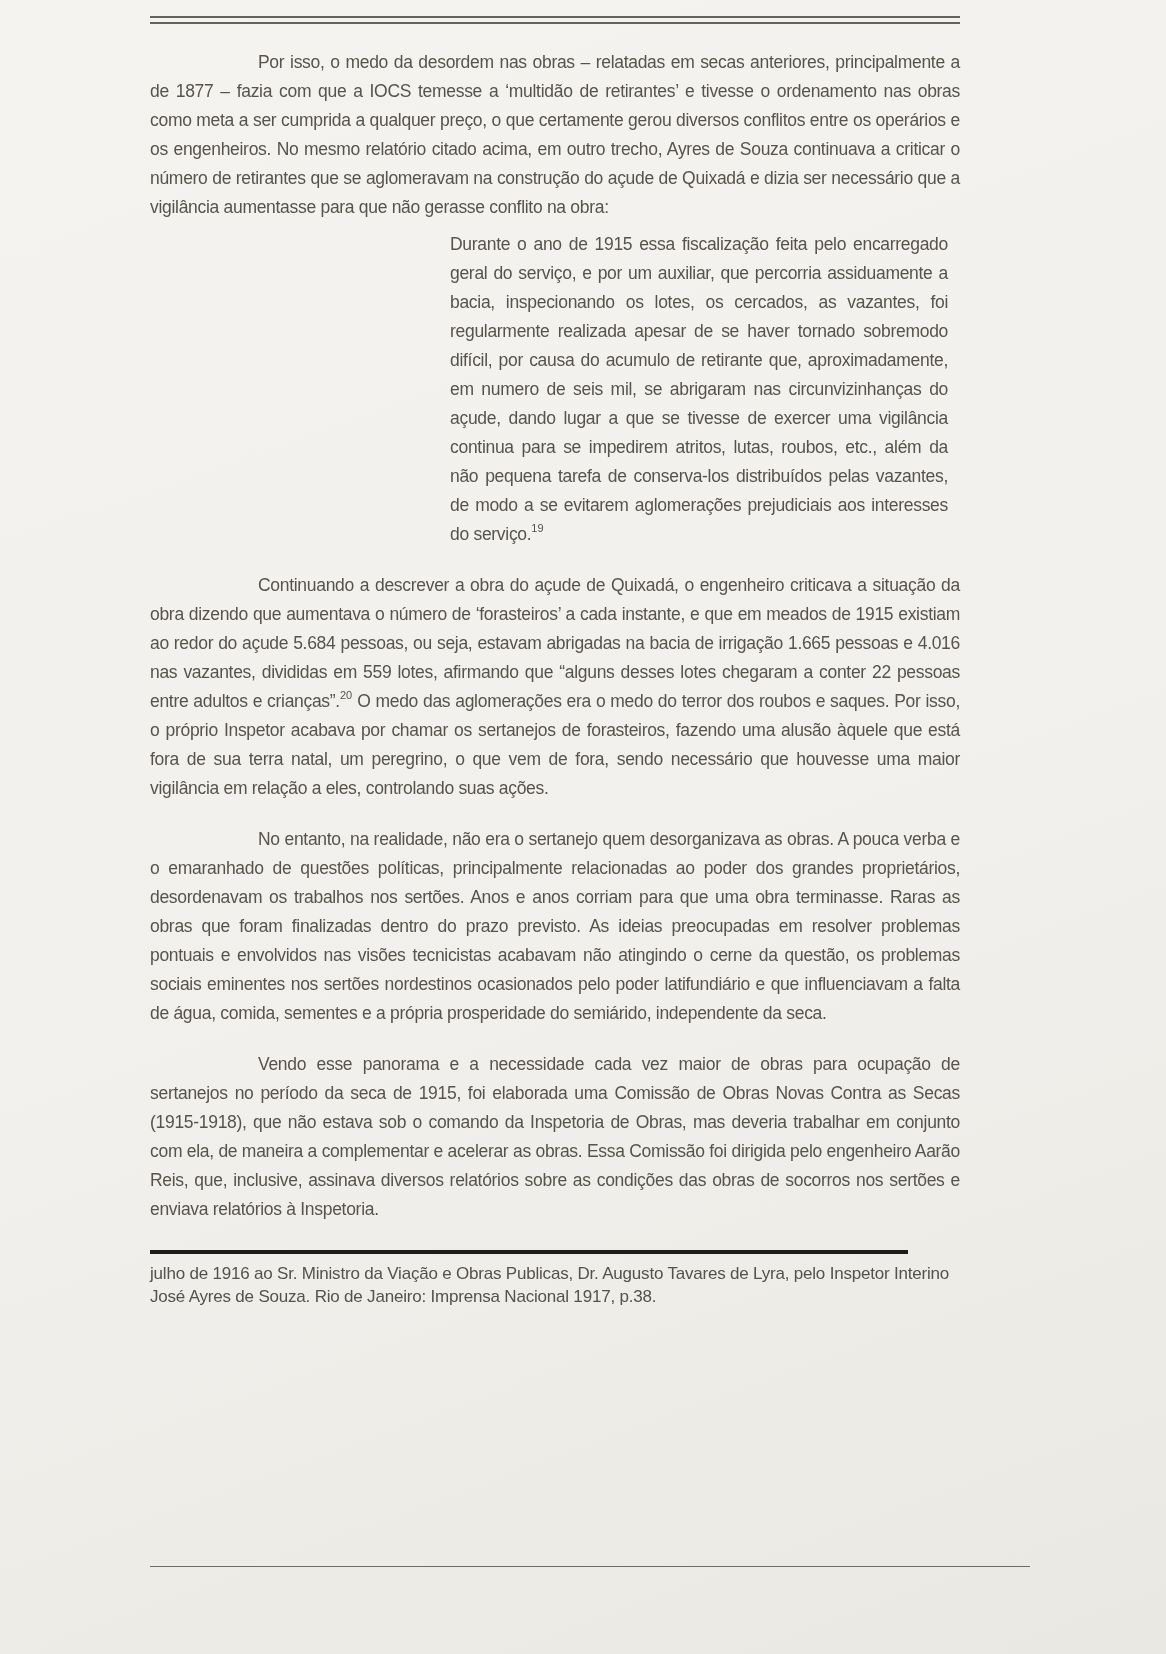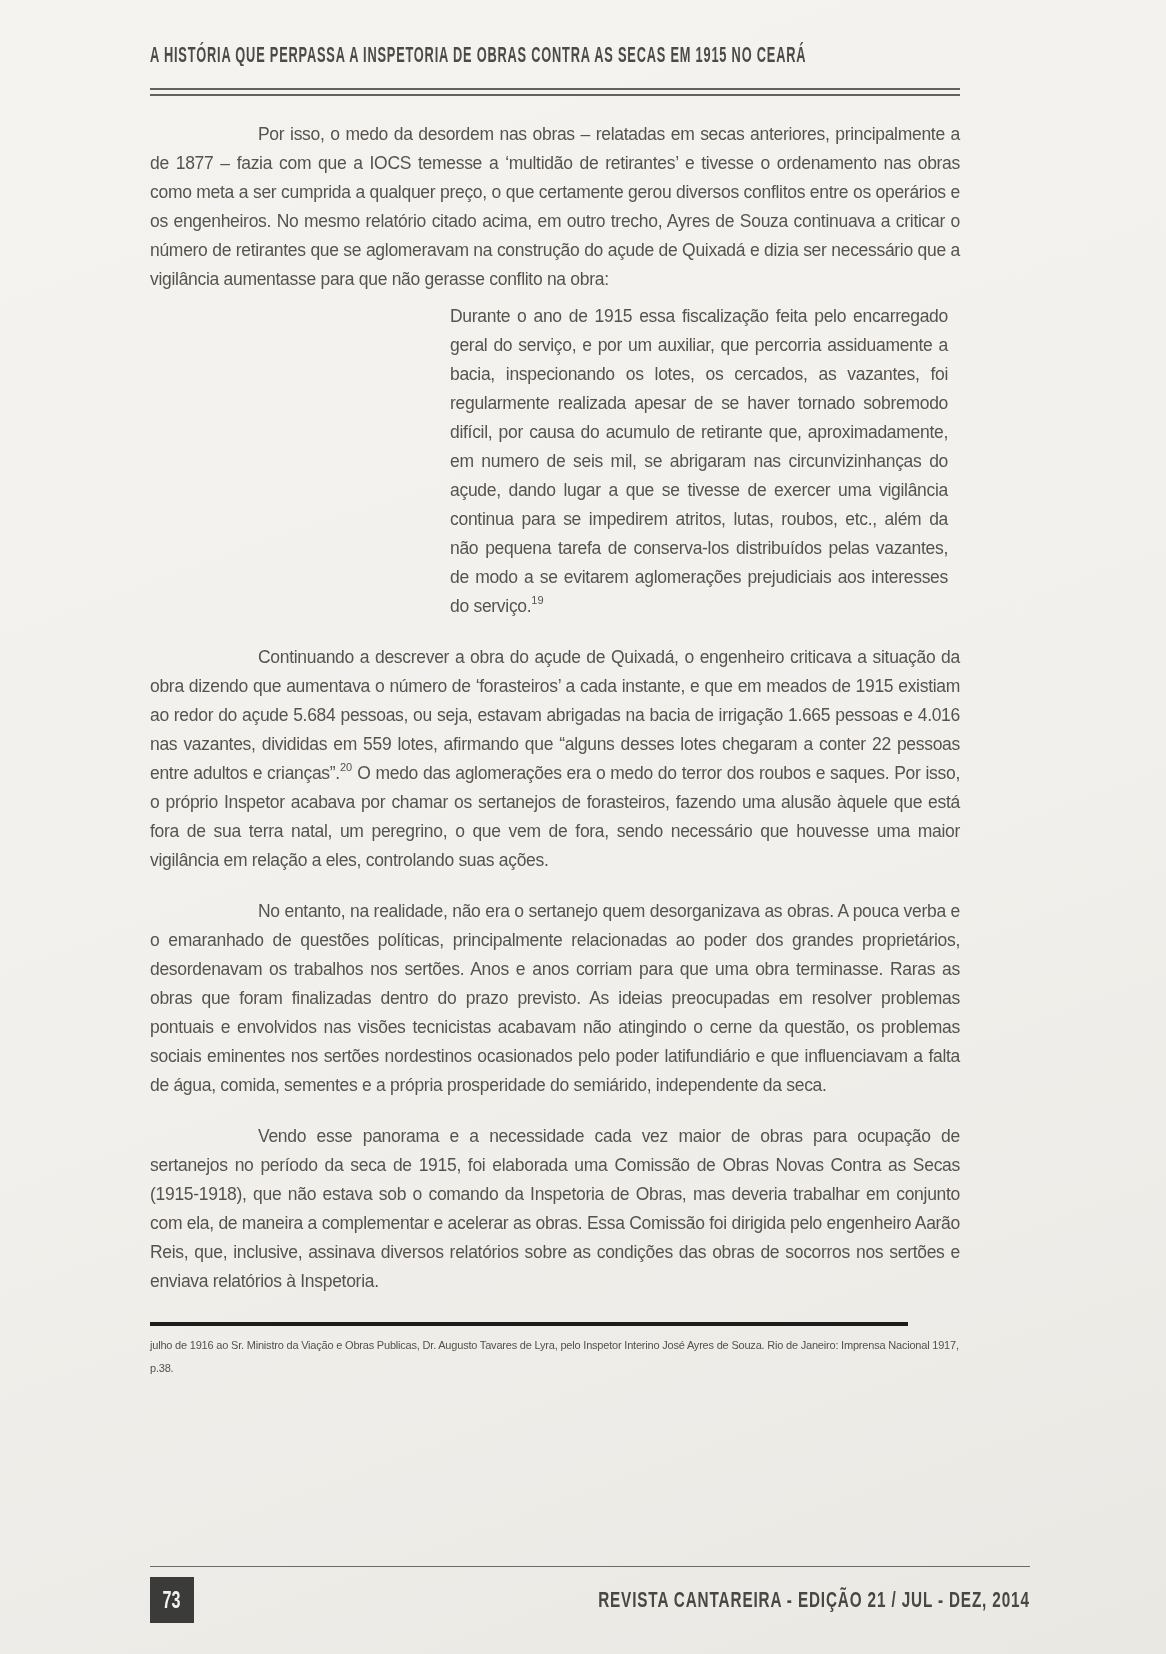--- a/index.html
+++ b/index.html
@@ -68,21 +68,21 @@
     vertical-align: 8px;
     letter-spacing: 0;
   }
   .footnote-sep {
     margin-top: 26px;
     width: 758px;
     border-top: 4px solid #1d1c1a;
   }
   .footnotes {
     margin-top: 8px;
-    font-size: 11px;
+    font-size: 17px;
     line-height: 23px;
     letter-spacing: -0.2px;
     color: #55514b;
   }
   .footnotes div {
     margin: 0;
   }
   .page-footer {
     position: absolute;
     left: 150px;
@@ -130,23 +130,20 @@
     transform: scaleX(0.85) scaleY(1.2);
     transform-origin: right center;
     color: #474743;
   }
 </style>
 </head>
 <body>
 
 <div class="content">
 
-  <div class="title-wrap">
-    <span class="deco">A HISTÓRIA QUE PERPASSA A INSPETORIA DE OBRAS CONTRA AS SECAS EM 1915 NO CEARÁ</span>
-  </div>
 
   <div class="header-rule"></div>
 
   <div class="body-text">
 
     <p class="para first">Por isso, o medo da desordem nas obras – relatadas em secas anteriores, principalmente a de 1877 – fazia com que a IOCS temesse a ‘multidão de retirantes’ e tivesse o ordenamento nas obras como meta a ser cumprida a qualquer preço, o que certamente gerou diversos conflitos entre os operários e os engenheiros. No mesmo relatório citado acima, em outro trecho, Ayres de Souza continuava a criticar o número de retirantes que se aglomeravam na construção do açude de Quixadá e dizia ser necessário que a vigilância aumentasse para que não gerasse conflito na obra:</p>
 
     <div class="bq"><span>Durante o ano de 1915 essa fiscalização feita pelo encarregado geral do serviço, e por um auxiliar, que percorria assiduamente a bacia, inspecionando os lotes, os cercados, as vazantes, foi regularmente realizada apesar de se haver tornado sobremodo difícil, por causa do acumulo de retirante que, aproximadamente, em numero de seis mil, se abrigaram nas circunvizinhanças do açude, dando lugar a que se tivesse de exercer uma vigilância continua para se impedirem atritos, lutas, roubos, etc., além da não pequena tarefa de conserva-los distribuídos pelas vazantes, de modo a se evitarem aglomerações prejudiciais aos interesses do serviço.</span><sup class="fn-ref">19</sup></div>
 
     <p class="para"><span>Continuando a descrever a obra do açude de Quixadá, o engenheiro criticava a situação da obra dizendo que aumentava o número de ‘forasteiros’ a cada instante, e que em meados de 1915 existiam ao redor do açude 5.684 pessoas, ou seja, estavam abrigadas na bacia de irrigação 1.665 pessoas e 4.016 nas vazantes, divididas em 559 lotes, afirmando que “alguns desses lotes chegaram a conter 22 pessoas entre adultos e crianças”.</span><sup class="fn-ref">20</sup><span> O medo das aglomerações era o medo do terror dos roubos e saques. Por isso, o próprio Inspetor acabava por chamar os sertanejos de forasteiros, fazendo uma alusão àquele que está fora de sua terra natal, um peregrino, o que vem de fora, sendo necessário que houvesse uma maior vigilância em relação a eles, controlando suas ações.</span></p>
@@ -160,21 +157,13 @@
   <div class="footnote-sep"></div>
 
   <div class="footnotes">
     <div>julho de 1916 ao Sr. Ministro da Viação e Obras Publicas, Dr. Augusto Tavares de Lyra, pelo Inspetor Interino José Ayres de Souza. Rio de Janeiro: Imprensa Nacional 1917, p.38.</div>
   </div>
 
 </div>
 
 <div class="page-footer">
   <div class="footer-rule"></div>
-  <div class="footer-row">
-    <div class="page-badge">
-      <span class="num">73</span>
-    </div>
-    <div class="journal">
-      <span class="deco">REVISTA CANTAREIRA -  EDIÇÃO 21 / JUL - DEZ, 2014</span>
-    </div>
-  </div>
 </div>
 
 </body></html>

